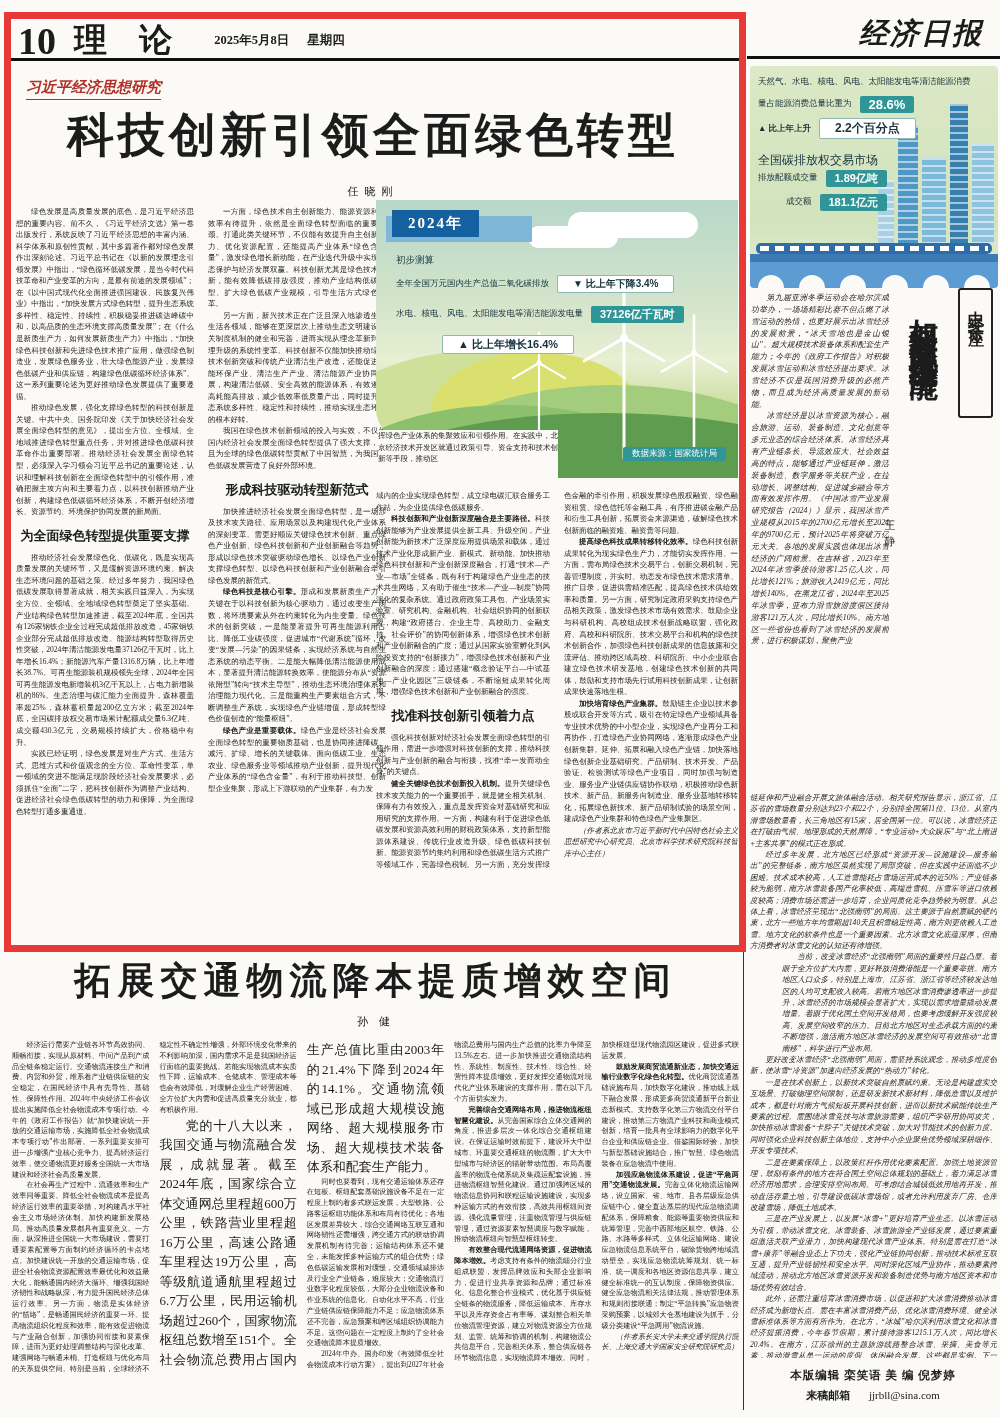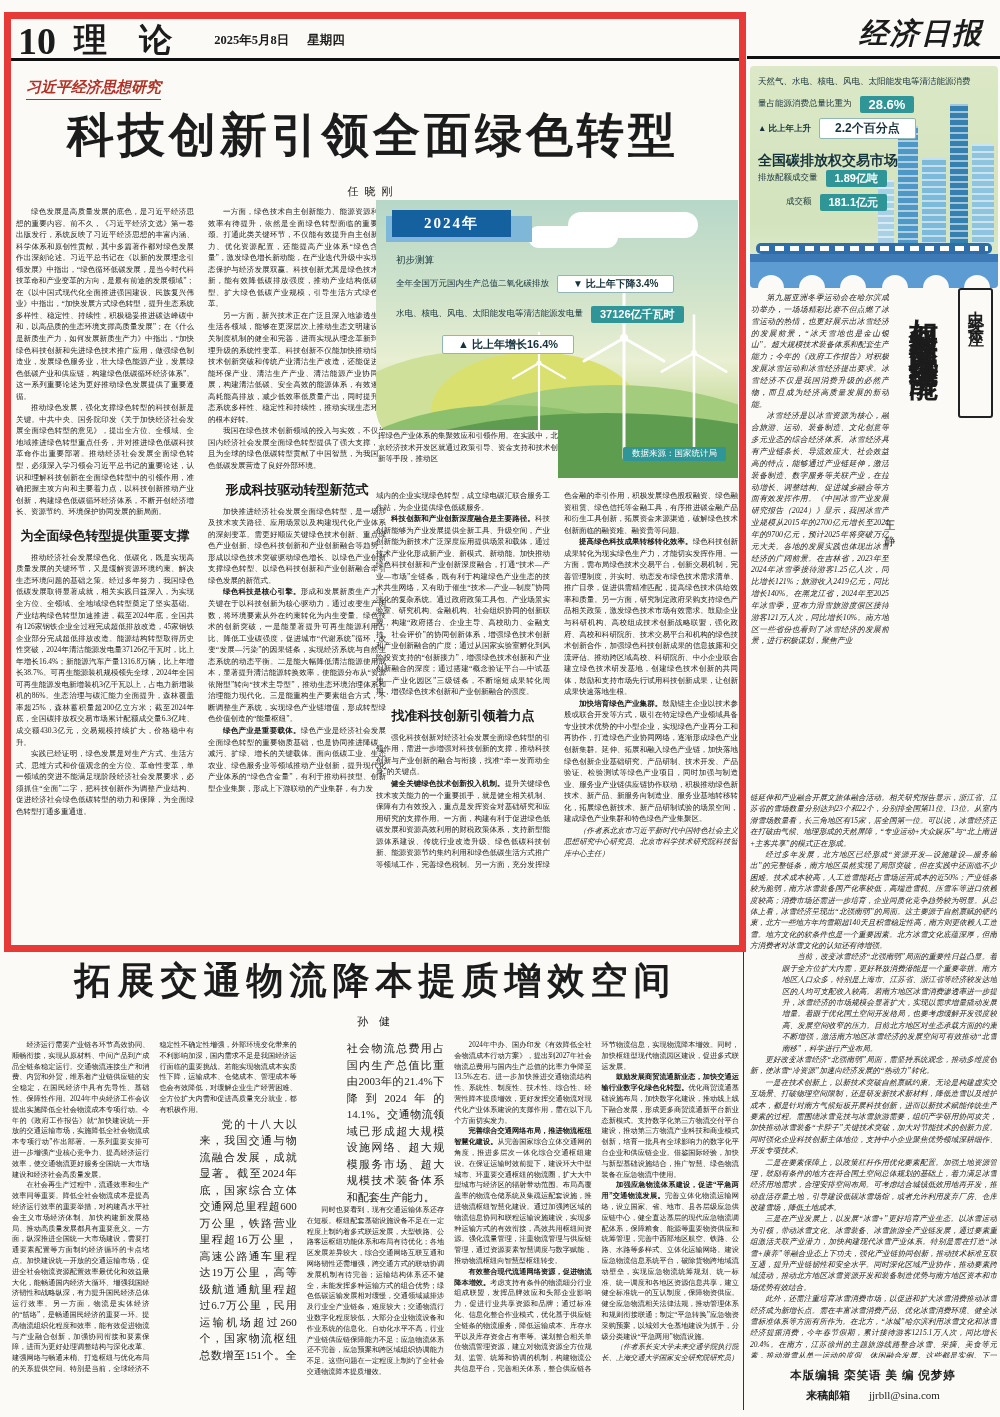--- a/index.html
+++ b/index.html
@@ -89,21 +89,21 @@
       <g transform="translate(210,105) scale(0.85)">
           <line x1="0" y1="0" x2="0" y2="110"></line>
           <line x1="0" y1="0" x2="0" y2="-44"></line>
           <line x1="0" y1="0" x2="38" y2="22"></line>
           <line x1="0" y1="0" x2="-38" y2="22"></line>
           <circle r="3.5" fill="#fff" stroke="none"></circle>
         </g>
     </g>
   </svg>
   <div class="abs" style="left:10px;top:16px;width:146px;height:26px;background:#7fb7d8;"></div>
-  <div class="abs sans" style="left:16px;top:10px;background:#15609f;color:#fff;font-size:15px;font-weight:bold;padding:4px 32px;letter-spacing:2px;">2024年</div>
+  <div class="abs sans" style="left:16px;top:10px;background:#15609f;color:#fff;font-size:15px;font-weight:bold;padding:4px 16px;letter-spacing:2px;">2024年</div>
   <div class="abs" style="left:20px;top:54px;font-size:9.5px;color:#16323c;">初步测算</div>
   <div class="abs" style="left:20px;top:74px;white-space:nowrap;">
     <span class="ig-label">全年全国万元国内生产总值二氧化碳排放</span>
     <span class="chip-white" style="font-size:10px;margin-left:4px;">▼ 比上年下降3.4%</span>
   </div>
   <div class="abs" style="left:20px;top:104px;white-space:nowrap;">
     <span class="ig-label">水电、核电、风电、太阳能发电等清洁能源发电量</span>
     <span class="chip-teal" style="font-size:11px;margin-left:4px;">37126亿千瓦时</span>
   </div>
   <div class="abs" style="left:66px;top:134px;">
@@ -128,21 +128,21 @@
   <p class="body-p"><span class="lead">加快培育绿色产业集群。</span><span>鼓励链主企业以技术参股或联合开发等方式，吸引在特定绿色产业领域具备专业技术优势的中小型企业，实现绿色产业再分工和再协作，打造绿色产业协同网络，逐渐形成绿色产业创新集群。延伸、拓展和融入绿色产业链，加快落地绿色创新企业基础研究、产品研制、技术开发、产品验证、检验测试等绿色产业项目，同时加强与制造业、服务业产业链供应链协作联动，积极推动绿色新技术、新产品、新服务向制造业、服务业基地转移转化，拓展绿色新技术、新产品研制试验的场景空间，建成绿色产业集群和特色绿色产业集聚区。</span></p>
   <p class="body-p note">（作者系北京市习近平新时代中国特色社会主义思想研究中心研究员、北京市科学技术研究院科技智库中心主任）</p>
 </div>
 
 <div class="abs" style="left:12px;top:956px;width:727px;text-align:center;font-size:37px;font-weight:900;letter-spacing:6px;">拓展交通物流降本提质增效空间</div>
 <div class="abs" style="left:12px;top:1014px;width:727px;text-align:center;font-size:11px;letter-spacing:4px;">孙 健</div>
 
 <div class="abs flow5" style="left:12px;top:1040px;width:727px;height:370px;font-size:7.2px;">
   <p class="body-p" style="font-size:7.2px;line-height:1.5;">经济运行需要产业链各环节高效协同、顺畅衔接，实现从原材料、中间产品到产成品全链条稳定运行。交通物流连接生产和消费、内贸和外贸，维系着产业链供应链的安全稳定，在国民经济中具有先导性、基础性、保障性作用。2024年中央经济工作会议提出实施降低全社会物流成本专项行动。今年的《政府工作报告》就“加快建设统一开放的交通运输市场，实施降低全社会物流成本专项行动”作出部署。一系列重要安排可进一步增强产业核心竞争力、提高经济运行效率，使交通物流更好服务全国统一大市场建设和经济社会高质量发展。</p>
   <p class="body-p" style="font-size:7.2px;line-height:1.5;">在社会再生产过程中，流通效率和生产效率同等重要。降低全社会物流成本是提高经济运行效率的重要举措，对构建高水平社会主义市场经济体制、加快构建新发展格局、推动高质量发展都具有重要意义。一方面，纵深推进全国统一大市场建设，需要打通要素配置等方面制约经济循环的卡点堵点。加快建设统一开放的交通运输市场，促进全社会物流资源配置效率最优化和效益最大化，能畅通国内经济大循环、增强我国经济韧性和战略纵深，有力提升国民经济总体运行效率。另一方面，物流是实体经济的“筋络”，是畅通国民经济的重要一环。提高物流组织化程度和效率，能有效促进物流与产业融合创新，加强协同衔接和要素保障，进而为更好处理调整结构与深化改革、建强网络与畅通末梢、打造枢纽与优化布局的关系提供空间。特别是当前，全球经济不稳定性不确定性增强，外部环境变化带来的不利影响加深，国内需求不足是我国经济运行面临的重要挑战。若能实现物流成本实质性下降，运输成本、仓储成本、管理成本等也会有效降低，对缓解企业生产经营困难、全方位扩大内需和促进高质量充分就业，都有积极作用。</p>
-  <p class="body-p" style="font-size:11px;line-height:1.5;margin-left:40px;">党的十八大以来，我国交通与物流融合发展，成就显著。截至2024年底，国家综合立体交通网总里程超600万公里，铁路营业里程超16万公里，高速公路通车里程达19万公里，高等级航道通航里程超过6.7万公里，民用运输机场超过260个，国家物流枢纽总数增至151个。全社会物流总费用占国内生产总值比重由2003年的21.4%下降到2024年的14.1%。交通物流领域已形成超大规模设施网络、超大规模服务市场、超大规模技术装备体系和配套生产能力。</p>
+  <p class="body-p" style="font-size:13px;line-height:1.5;">党的十八大以来，我国交通与物流融合发展，成就显著。截至2024年底，国家综合立体交通网总里程超600万公里，铁路营业里程超16万公里，高速公路通车里程达19万公里，高等级航道通航里程超过6.7万公里，民用运输机场超过260个，国家物流枢纽总数增至151个。全社会物流总费用占国内生产总值比重由2003年的21.4%下降到2024年的14.1%。交通物流领域已形成超大规模设施网络、超大规模服务市场、超大规模技术装备体系和配套生产能力。</p>
   <p class="body-p" style="font-size:7.2px;line-height:1.5;">同时也要看到，现有交通运输体系还存在短板。枢纽配套基础设施设备不足在一定程度上制约着多式联运发展，大型铁路、公路客运枢纽功能体系和布局有待优化；各地区发展差异较大，综合交通网络互联互通和网络韧性还需增强，跨交通方式的联动协调发展机制有待完善；运输结构体系还不健全，未能发挥多种运输方式的组合优势；绿色低碳运输发展相对缓慢，交通领域减排涉及行业全产业链条，难度较大；交通物流行业数字化程度较低，大部分企业物流设备和作业系统的信息化、自动化水平不高，行业产业链供应链保障能力不足；应急物流体系还不完善，应急预案和跨区域组织协调能力不足。这些问题在一定程度上制约了全社会交通物流降本提质增效。</p>
   <p class="body-p" style="font-size:7.2px;line-height:1.5;">2024年中办、国办印发《有效降低全社会物流成本行动方案》，提出到2027年社会物流总费用与国内生产总值的比率力争降至13.5%左右。进一步加快推进交通物流结构性、系统性、制度性、技术性、综合性、经营性降本提质增效，更好发挥交通物流对现代化产业体系建设的支撑作用，需在以下几个方面切实发力。</p>
   <p class="body-p" style="font-size:7.2px;line-height:1.5;"><span class="lead">完善综合交通网络布局，推进物流枢纽智慧化建设。</span><span>从完善国家综合立体交通网的角度，推进多层次一体化综合交通枢纽建设。在保证运输时效前提下，建设环大中型城市、环重要交通枢纽的物流圈，扩大大中型城市与经济区的辐射带动范围。布局高覆盖率的物流仓储系统及集疏运配套设施，推进物流枢纽智慧化建设。通过加强跨区域的物流信息协同和联程运输设施建设，实现多种运输方式的有效衔接，高效共用枢纽间资源。强化流量管理，注重物流管理与供应链管理，通过资源要素智慧调度与数字赋能，推动物流枢纽向智慧型枢纽转变。</span></p>
   <p class="body-p" style="font-size:7.2px;line-height:1.5;"><span class="lead">有效整合现代流通网络资源，促进物流降本增效。</span><span>考虑支持有条件的物流细分行业组成联盟，发挥品牌效应和头部企业影响力，促进行业共享资源和品牌；通过标准化、信息化整合作业模式，优化基于供应链全链条的物流服务，降低运输成本、库存水平以及库存资金占有率等。谋划整合相关单位物流管理资源，建立对物流资源全方位规划、监管、统筹和协调的机制，构建物流公共信息平台，完善相关体系，整合供应链各环节物流信息，实现物流降本增效。同时，加快枢纽型现代物流园区建设，促进多式联运发展。</span></p>
   <p class="body-p" style="font-size:7.2px;line-height:1.5;"><span class="lead">鼓励发展商贸流通新业态，加快交通运输行业数字化绿色化转型。</span><span>优化商贸流通基础设施布局，加快数字化建设，推动线上线下融合发展，形成更多商贸流通新平台新业态新模式。支持数字化第三方物流交付平台建设，推动第三方物流产业科技和商业模式创新，培育一批具有全球影响力的数字化平台企业和供应链企业。借鉴国际经验，加快与新型基础设施结合，推广智慧、绿色物流装备在应急物流中使用。</span></p>
   <p class="body-p" style="font-size:7.2px;line-height:1.5;"><span class="lead">加强应急物流体系建设，促进“平急两用”交通物流发展。</span><span>完善立体化物流运输网络，设立国家、省、地市、县各层级应急供应链中心，健全直达基层的现代应急物流调配体系，保障粮食、能源等重要物资供应和统筹管理，完善中西部地区航空、铁路、公路、水路等多样式、立体化运输网络。建设应急物流信息系统平台，破除货物跨地域流动壁垒，实现应急物流统筹规划、统一标准、统一调度和各地区资源信息共享，建立健全标准统一的互认制度，保障物资供应。健全应急物流相关法律法规，推动管理体系和规则衔接联通；制定“平急转换”应急物资采购预案，以城郊大仓基地建设为抓手，分级分类建设“平急两用”物流设施。</span></p>
   <p class="body-p note" style="font-size:7.2px;line-height:1.5;">（作者系长安大学未来交通学院执行院长、上海交通大学国家安全研究院研究员）</p>
 </div>
 
 <div class="abs" style="left:743px;top:952px;width:1px;height:458px;background:#333;"></div>
@@ -174,21 +174,21 @@
 
   <div class="abs" style="left:8px;top:10px;width:236px;font-size:8.5px;color:#16323c;">天然气、水电、核电、风电、太阳能发电等清洁能源消费</div>
   <div class="abs" style="left:8px;top:28px;white-space:nowrap;">
     <span class="ig-label">量占能源消费总量比重为</span>
     <span class="chip-teal" style="font-size:13px;margin-left:4px;">28.6%</span>
   </div>
   <div class="abs" style="left:8px;top:52px;white-space:nowrap;">
     <span class="ig-label" style="font-weight:bold;">▲ 比上年上升</span>
     <span class="chip-white" style="font-size:12px;margin-left:4px;">2.2个百分点</span>
   </div>
-  <div class="abs" style="left:8px;top:86px;font-size:14px;font-weight:bold;color:#16323c;">全国碳排放权交易市场</div>
+  <div class="abs" style="left:8px;top:86px;font-size:12px;font-weight:normal;color:#16323c;">全国碳排放权交易市场</div>
   <div class="abs" style="left:8px;top:102px;white-space:nowrap;">
     <span class="ig-label">排放配额成交量</span>
     <span class="chip-teal" style="font-size:11px;margin-left:4px;">1.89亿吨</span>
   </div>
   <div class="abs" style="left:36px;top:126px;white-space:nowrap;">
     <span class="ig-label">成交额</span>
     <span class="chip-teal" style="font-size:11px;margin-left:4px;">181.1亿元</span>
   </div>
 </div>
 

